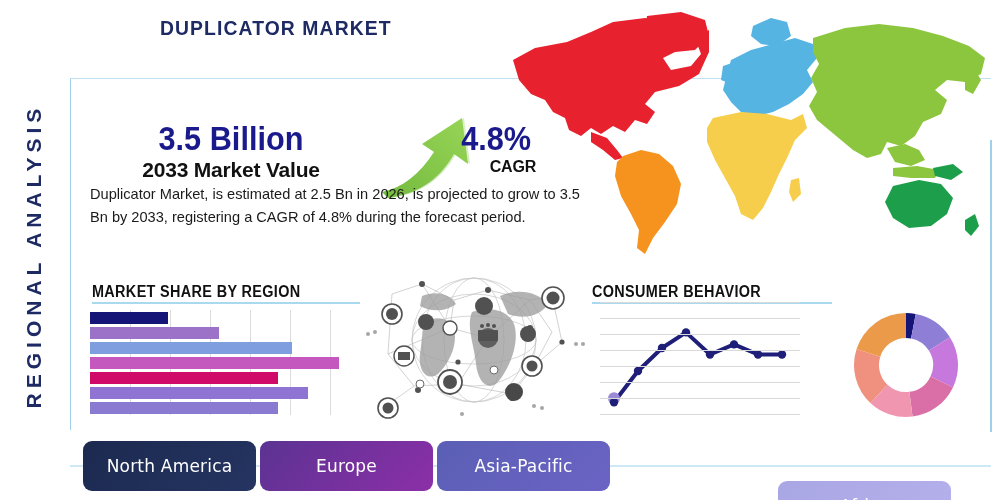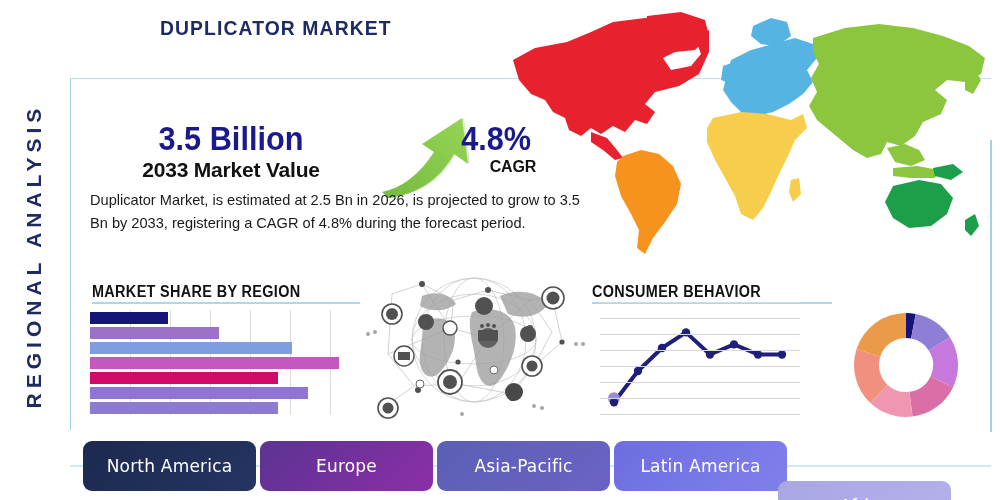--- a/index.html
+++ b/index.html
@@ -53,21 +53,21 @@
     font-size:21px;font-weight:700;color:#111;line-height:1.15;margin-top:1px;
     letter-spacing:-.2px;
   }
   .hero-right{position:absolute;left:320px;top:0;text-align:right;width:140px;}
   .hero-right .hero-value{font-size:33px;}
   .hero-right .hero-label{font-size:16px;}
   .arrow-wrap{position:absolute;left:300px;top:-10px;width:110px;height:90px;}
 
   
   .body-copy{
-    position:absolute;left:90px;top:189px;width:500px;
+    position:absolute;left:90px;top:183px;width:500px;
     font-size:14.6px;line-height:1.55;color:#1a1a1a;
   }
 
   
   .world-map{position:absolute;left:495px;top:8px;width:500px;height:258px;}
 
   
   .sec-head{
     position:absolute;font-weight:700;font-size:16px;color:#111;
     letter-spacing:.4px;
@@ -336,21 +336,18 @@
   <div class="tabs" id="tabs">
       <div class="tab" style="left: 0px; width: 173px; background: linear-gradient(135deg, rgb(28, 42, 80), rgb(37, 52, 97)); color: rgb(255, 255, 255);">
         <span>North America</span>
       </div>
       <div class="tab" style="left: 354px; width: 173px; background: linear-gradient(135deg, rgb(91, 95, 181), rgb(107, 99, 196)); color: rgb(255, 255, 255);">
         <span>Asia-Pacific</span>
       </div>
       <div class="tab" style="left: 177px; width: 173px; background: linear-gradient(135deg, rgb(91, 51, 146), rgb(140, 47, 168)); color: rgb(255, 255, 255);">
         <span>Europe</span>
       </div>
-      <div class="tab" style="left: 531px; width: 173px; background: linear-gradient(135deg, rgb(110, 109, 224), rgb(128, 128, 236)); color: rgb(255, 255, 255);">
-        <span>Latin America</span>
-      </div>
       <div class="tab" style="left: 695px; width: 173px; background: linear-gradient(135deg, rgb(169, 166, 228), rgb(180, 177, 236)); color: rgb(255, 255, 255); margin-top: 40px;">
         <span>Africa</span>
       </div>
     </div>
 
 </div>
 
 </body></html>

